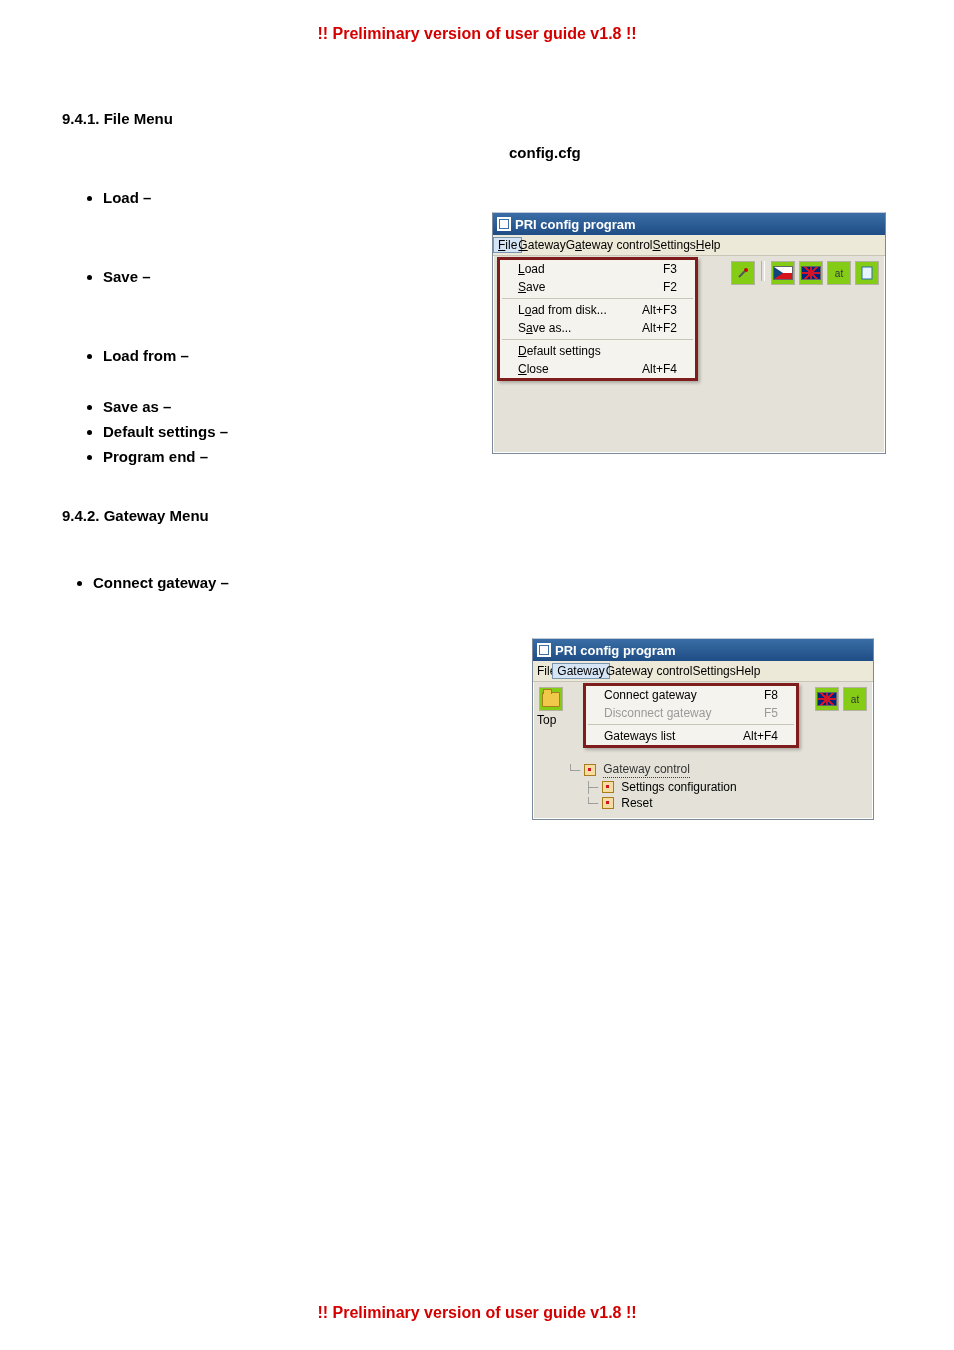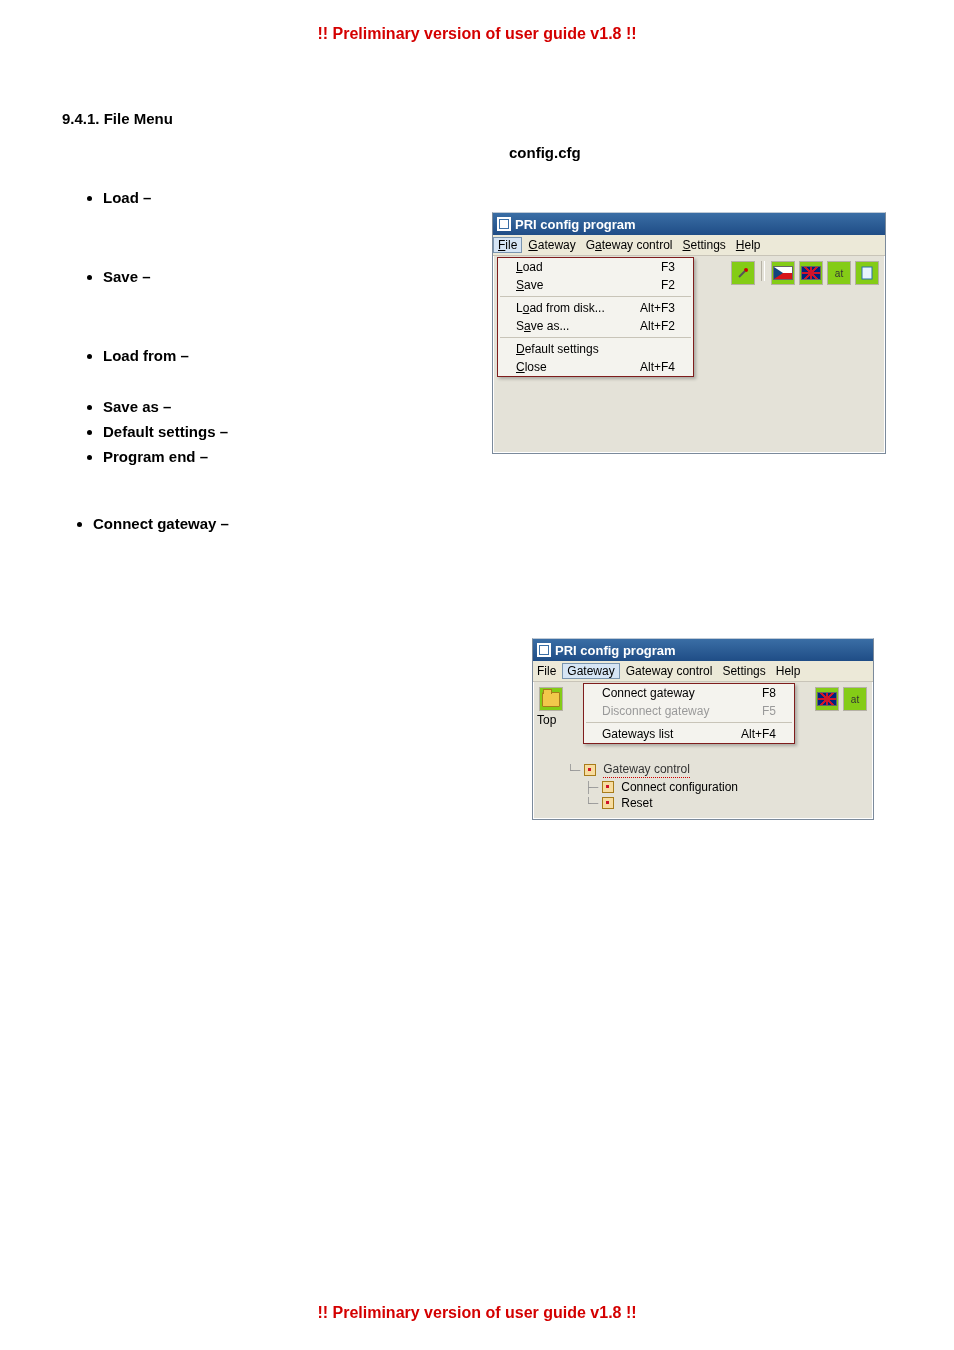--- a/index.html
+++ b/index.html
@@ -69,29 +69,29 @@
     position: relative;
   }
   .titlebar .sysicon:after{
     content:''; position:absolute; inset:2px; border:1px solid #3a6ea5;
   }
   .menubar {
     background:#ece9d8;
     border-bottom:1px solid #c8c4b8;
     padding: 3px 4px;
     display:flex;
-    gap: 10px;
+    gap: 0;
   }
   .menubar .sel { border:1px solid #7a95b0; background:#d6e5f5; padding:0 4px; margin:-1px -4px; }
   .u { text-decoration: underline; }
 
   .dropdown {
     position:absolute;
     background:#f4f3ee;
-    border:1px solid #7f1d1d;
+    border:3px solid #7f1d1d;
     box-shadow:2px 2px 3px rgba(0,0,0,.25);
   }
   .dropdown .row {
     display:flex; justify-content:space-between;
     padding:2px 18px 2px 18px;
     white-space:nowrap;
     gap: 30px;
   }
   .dropdown .row.disabled { color:#9a9a9a; }
   .dropdown .sep { border-top:1px solid #c8c4b8; margin:2px 2px; }
@@ -155,20 +155,21 @@
 
     <ul class="bullets" style="margin-top:62px;">
       <li><span class="b">Load –</span></li>
       <li><span class="b">Save –</span></li>
       <li class="med"><span class="b">Load   from  –</span></li>
       <li class="tight"><span class="b">Save as –</span></li>
       <li class="tight"><span class="b">Default settings –</span></li>
       <li style="margin-bottom:42px;"><span class="b">Program end –</span></li>
     </ul>
 
+    <div class="h2">9.4.2.  Gateway Menu</div>
 
     <ul class="bullets nested" style="margin-top:50px;">
       <li style="margin-bottom:110px;"><span class="b">Connect gateway –</span></li>
     </ul>
 
     <div class="win" style="left:430px; top:82px; width:392px; height:240px;">
       <div class="titlebar">
         <span class="sysicon"></span>
         <span>PRI config program</span>
       </div>
@@ -275,21 +276,21 @@
 
       <div class="tree" style="position:absolute; left:28px; top:118px;">
         <div class="node">
             <span class="line">└─</span>
             <span class="sq dot"></span>
             <span class="underline-red">Gateway control</span>
           </div>
         <div class="node indent">
             <span class="line">├─</span>
             <span class="sq dot"></span>
-            <span>Connect configuration</span>
+            <span>Settings configuration</span>
           </div>
         <div class="node indent">
             <span class="line">└─</span>
             <span class="sq dot"></span>
             <span>Reset</span>
           </div>
       </div>
     </div>
 
   </div>

